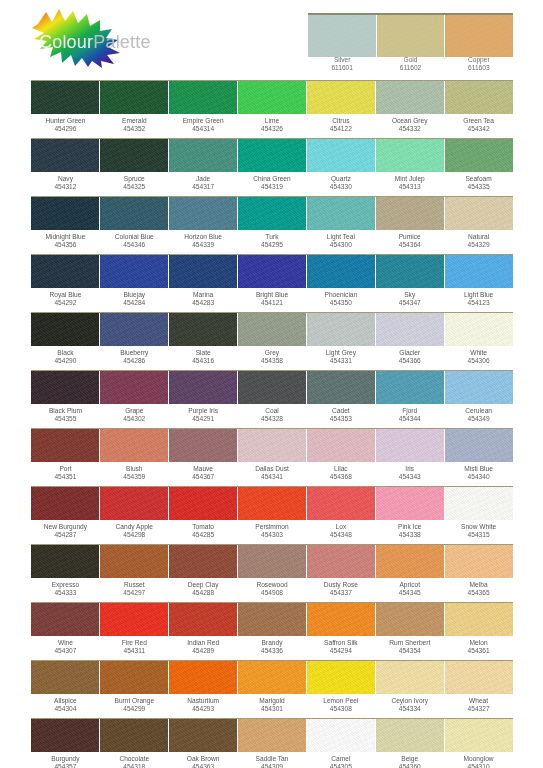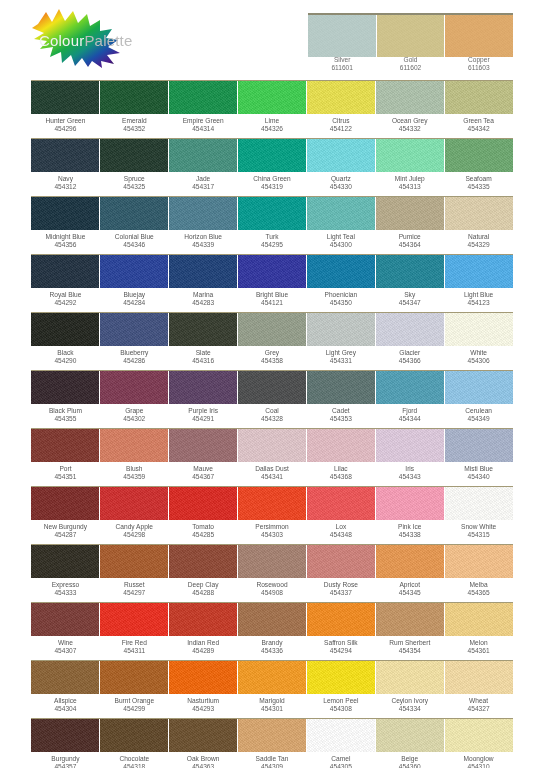--- a/index.html
+++ b/index.html
@@ -16,21 +16,21 @@
     position:absolute;left:0;top:0;width:543px;height:78px;
   }
   #logo-wrap{
     position:absolute;left:28px;top:6px;width:140px;height:62px;
   }
   #logo-splat{
     position:absolute;left:0;top:0;width:96px;height:62px;
   }
   #logo-text{
     position:absolute;left:11px;top:26px;
-    font-size:15px;letter-spacing:.2px;
+    font-size:18px;letter-spacing:.2px;
     white-space:nowrap;
     font-family:"Liberation Sans",sans-serif;
   }
   #logo-text .w1{color:#f2f2f2;}
   #logo-text .w2{color:#bdbdbd;}
 
   
   #metallics{
     position:absolute;left:308px;top:13px;width:205px;height:42px;
     display:flex;

